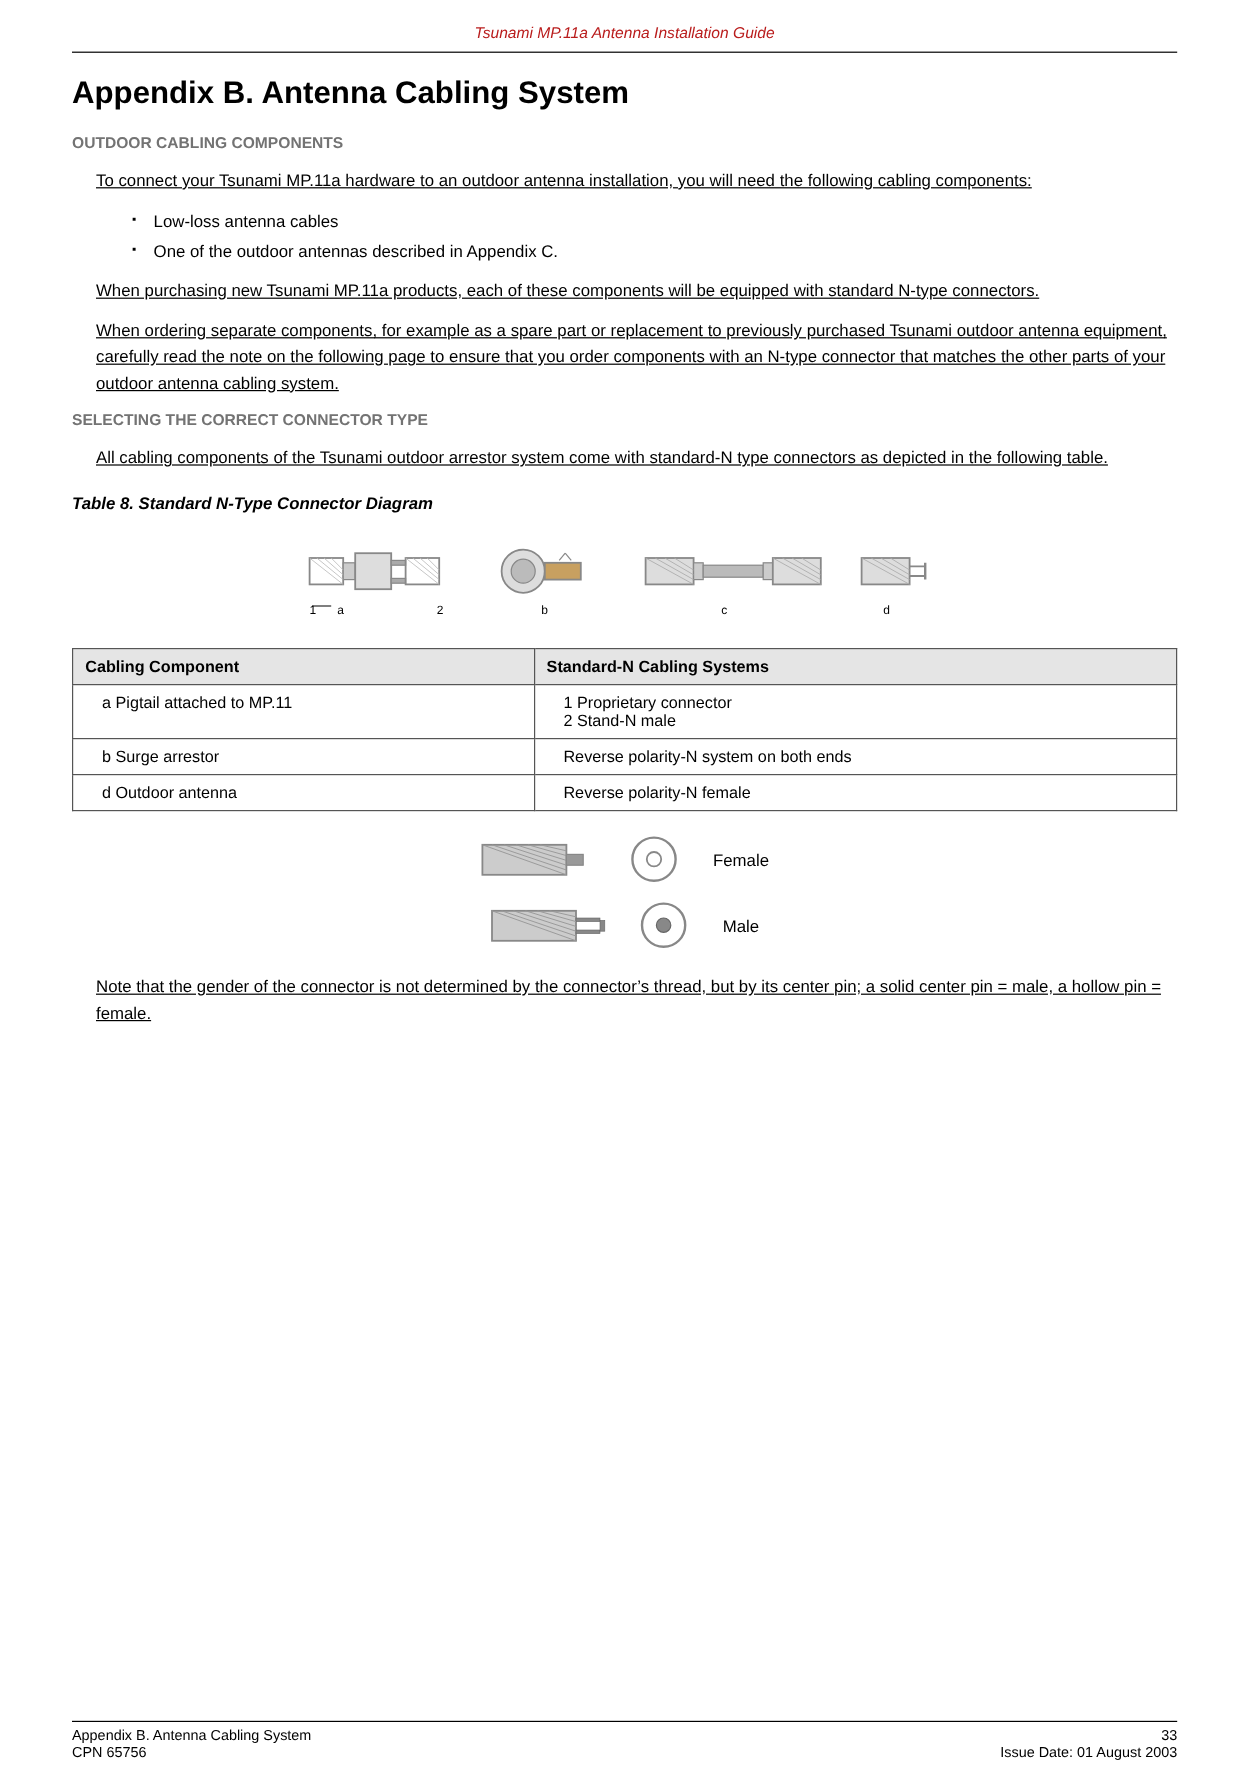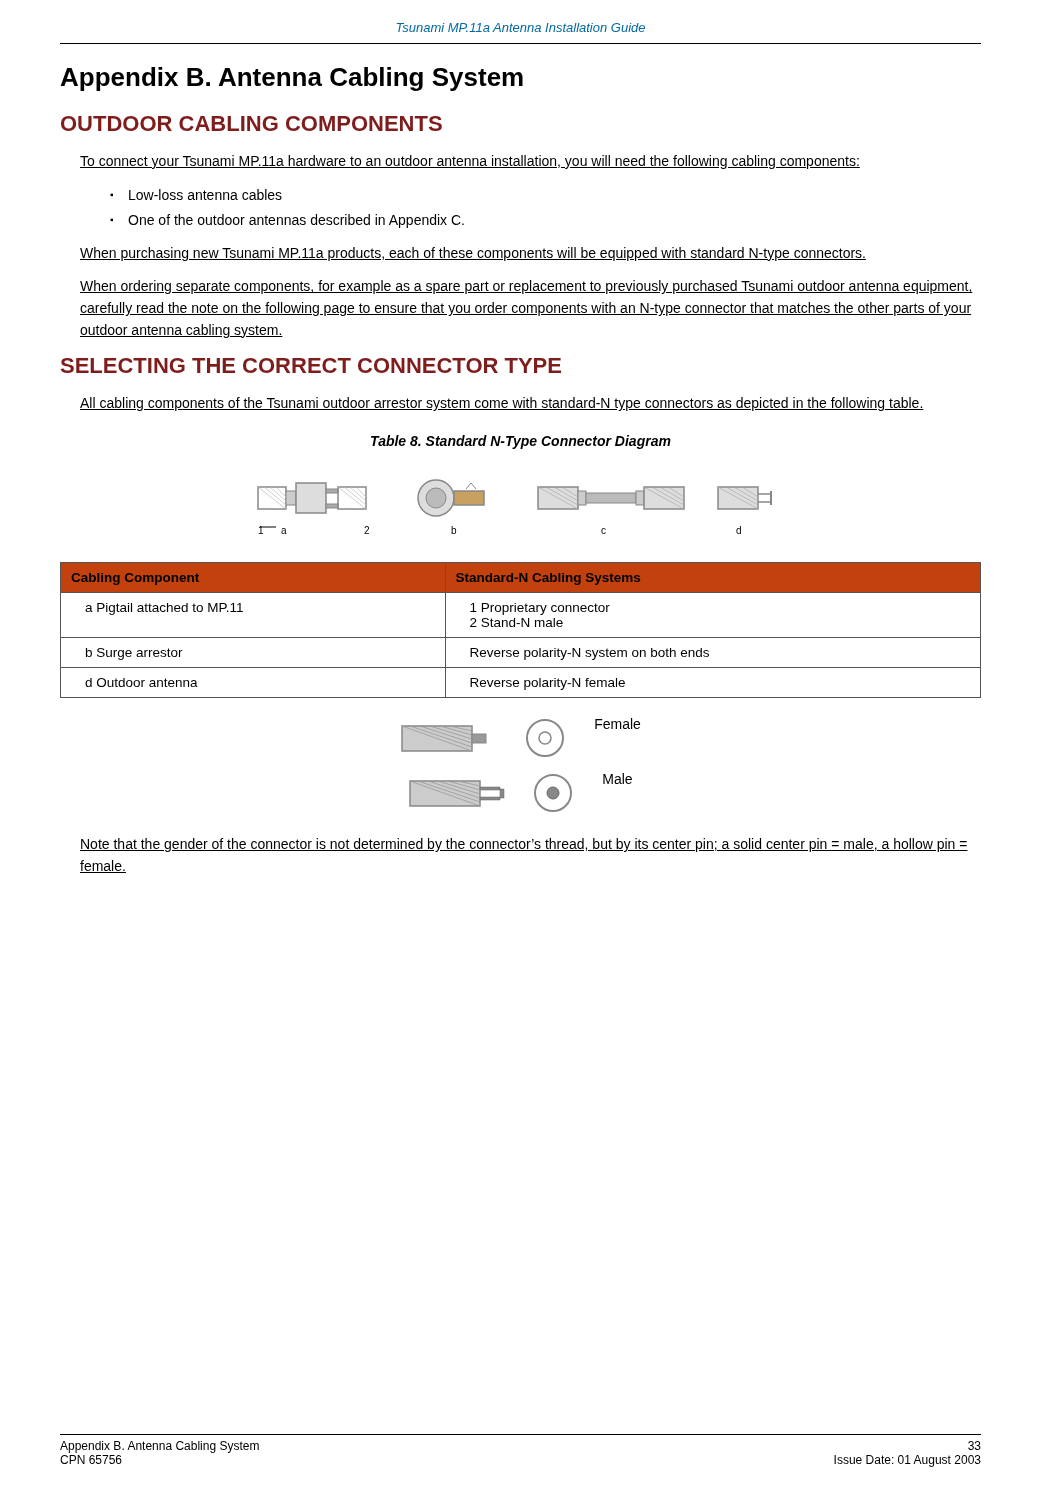--- a/index.html
+++ b/index.html
@@ -12,36 +12,36 @@
       min-height: 1487px;
       position: relative;
     }
     .page-wrapper {
       padding: 20px 60px 60px 60px;
     }
     .page-header {
       text-align: center;
       font-style: italic;
       font-size: 13px;
-      color: #0369a1;
+      color: #b91c1c;
       padding-bottom: 8px;
       border-bottom: 1px solid #000;
       margin-bottom: 18px;
     }
     .appendix-title {
       font-size: 26px;
       font-weight: bold;
       color: #000;
       margin-bottom: 18px;
       border-bottom: none;
     }
     .section-title {
-      font-size: 22px;
+      font-size: 13px;
       font-weight: bold;
-      color: #7f1d1d;
+      color: #737373;
       margin-bottom: 14px;
       margin-top: 10px;
     }
     .body-text {
       font-size: 14px;
       line-height: 1.55;
       margin-bottom: 12px;
       margin-left: 20px;
       text-decoration: underline;
     }
@@ -58,21 +58,20 @@
       line-height: 1.5;
     }
     .bullet-list li::before {
       content: "▪";
       position: absolute;
       left: 0;
       font-size: 10px;
       top: 2px;
     }
     .table-caption {
-      text-align: center;
       font-weight: bold;
       font-style: italic;
       font-size: 14px;
       margin-bottom: 10px;
       margin-top: 18px;
     }
     .connector-diagram {
       display: flex;
       justify-content: center;
       align-items: flex-end;
@@ -90,40 +89,41 @@
     .conn-svg {
       display: block;
     }
     .data-table {
       width: 100%;
       border-collapse: collapse;
       margin-bottom: 18px;
       font-size: 13.5px;
     }
     .data-table th {
-      background: #c2410c;
+      background: #e5e5e5;
       border: 1px solid #555;
       padding: 7px 10px;
       font-weight: bold;
       text-align: left;
     }
     .data-table td {
       border: 1px solid #555;
       padding: 7px 24px;
       vertical-align: top;
     }
     .gender-diagram {
       display: flex;
       flex-direction: column;
       align-items: center;
       gap: 10px;
       margin: 10px 0 18px 0;
     }
     .gender-row {
       display: flex;
+      align-items: center;
       gap: 14px;
     }
     .gender-label {
       font-size: 14px;
     }
     .page-footer {
       position: absolute;
       bottom: 20px;
       left: 60px;
       right: 60px;

